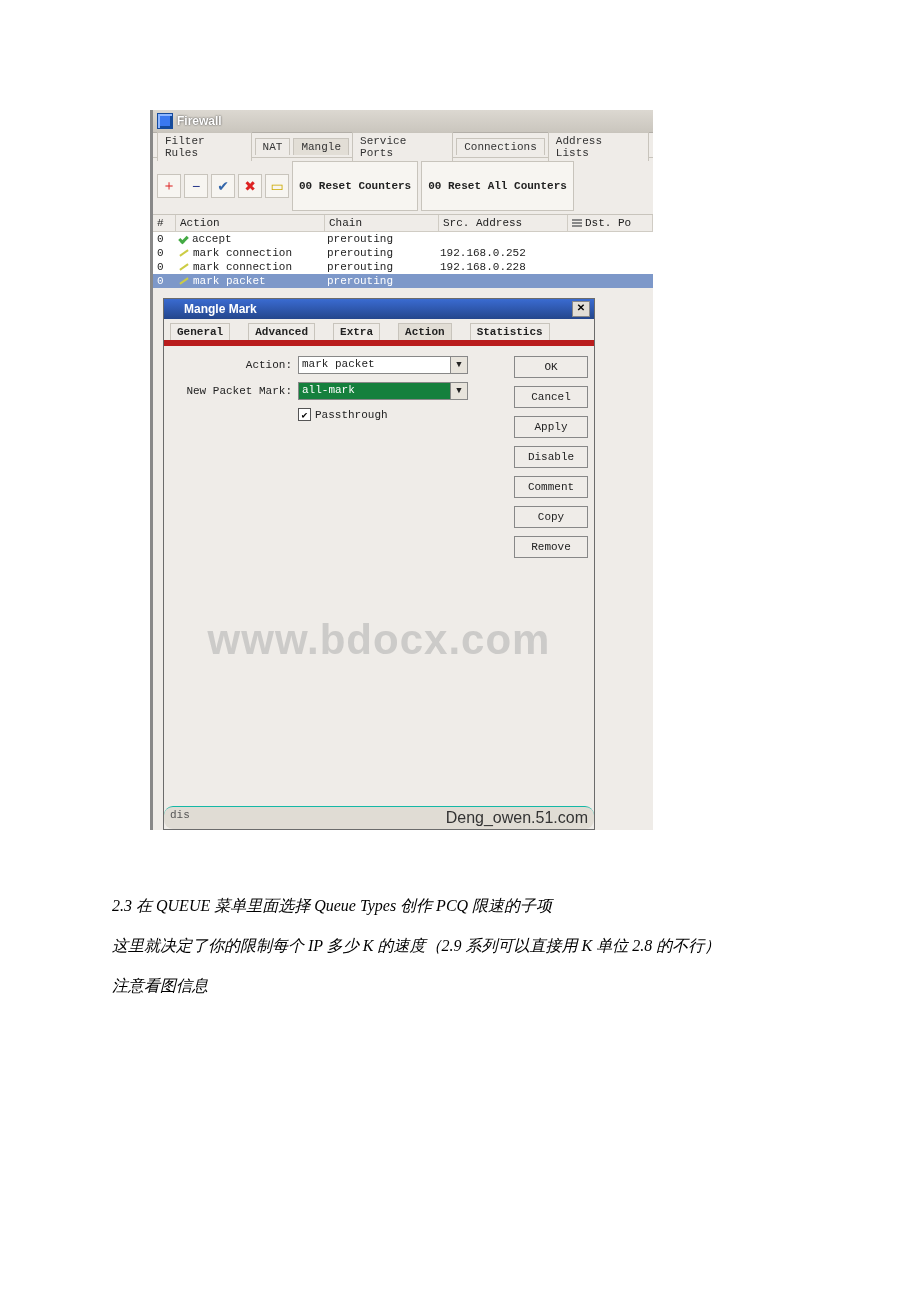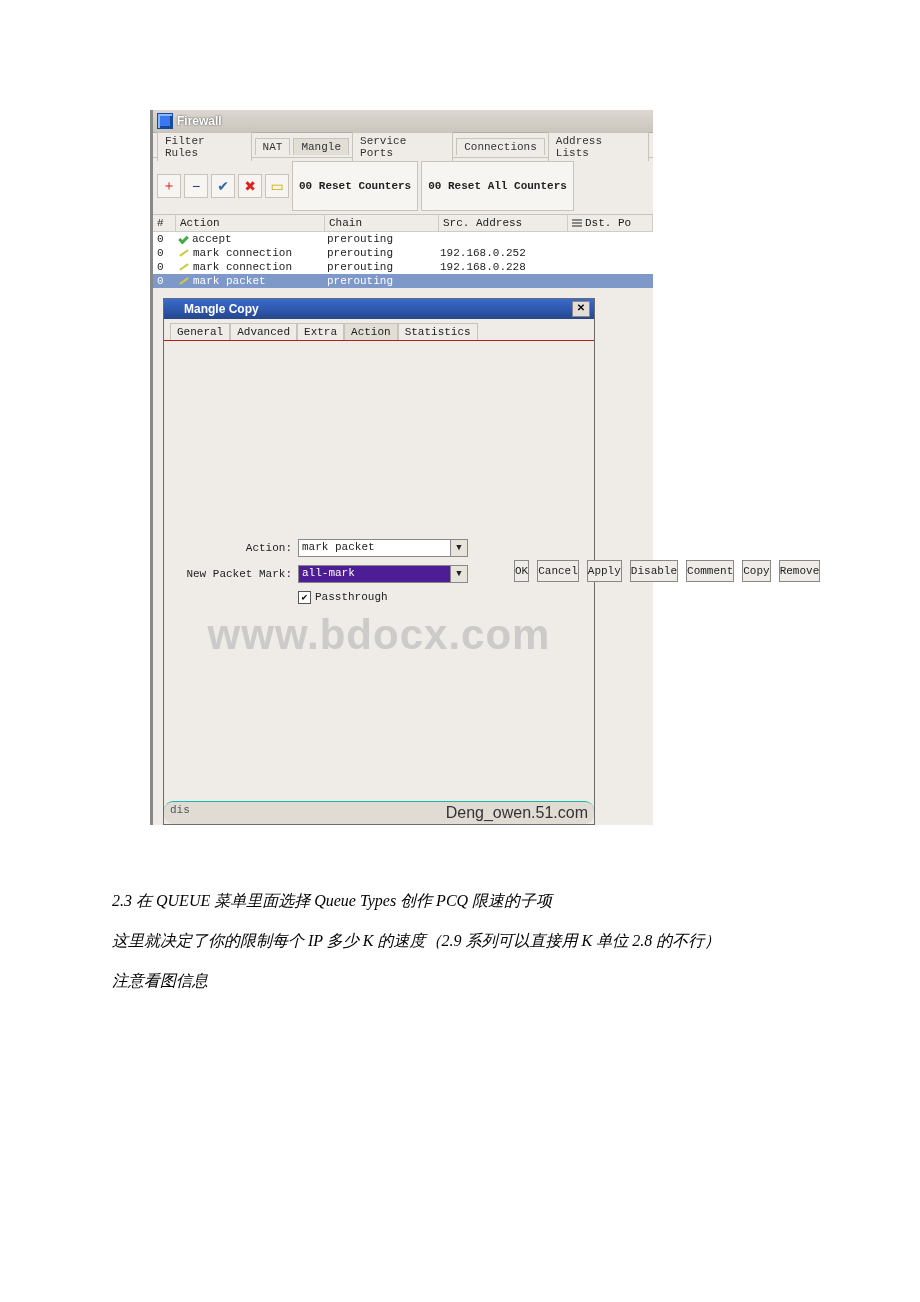--- a/index.html
+++ b/index.html
@@ -122,69 +122,69 @@
     height: 20px;
     padding: 0 4px;
   }
   .close-x {
     width: 16px; height: 14px;
     background: #e2ded6; color: #000;
     border: 1px solid #888;
     text-align: center; line-height: 12px; font-size: 10px;
   }
   .inner-tabs {
-    display: flex; gap: 0;
+    display: flex; gap: 18px;
     padding: 4px 6px 0 6px;
     font-family: "Courier New", monospace;
     font-size: 11px;
-    border-bottom: 1px solid #b91c1c;
+    border-bottom: 6px solid #b91c1c;
+    font-weight: bold;
   }
   .inner-tab {
     padding: 2px 6px;
     border: 1px solid #c8c4bc;
     border-bottom: none;
     background: #efece8;
   }
   .inner-tab.active { background: #e2ded6; }
   .form-area {
     display: flex; gap: 20px; padding: 10px 6px 10px 6px;
     min-height: 440px;
     position: relative;
-    align-items: center;
   }
   .fields { flex: 1; font-family: "Courier New", monospace; font-size: 11px; }
   .field-row {
     display: flex; align-items: center;
     margin-bottom: 8px;
   }
   .field-label { width: 122px; text-align: right; padding-right: 6px; }
   .field-input {
     display: flex; align-items: center;
     width: 170px;
   }
   .textbox {
     flex: 1;
     background: #fff;
     border: 1px solid #888;
     padding: 1px 3px;
     height: 14px;
   }
-  .textbox.sel { background: #4c1d95; color: #fff; }
+  .textbox.sel { background: #15803d; color: #fff; }
   .ddbtn {
     width: 16px; height: 16px; border: 1px solid #888; background: #e8e4dc;
     display: flex; align-items: center; justify-content: center;
     font-size: 9px; margin-left: -1px;
   }
   .checkbox-row { display: flex; align-items: center; gap: 4px; margin-left: 128px; }
   .cbx {
     width: 11px; height: 11px; border: 1px solid #555; background: #fff;
     display: flex; align-items: center; justify-content: center;
     font-size: 10px; color: #000;
   }
-  .btn-col { display: flex; flex-direction: row; gap: 8px; width: 74px; }
+  .btn-col { display: flex; flex-direction: column; gap: 8px; width: 74px; }
   .win-btn {
     height: 20px; border: 1px solid #888;
     background: #efece8;
     font-family: "Courier New", monospace;
     font-size: 11px;
     text-align: center; line-height: 20px;
   }
   .watermark {
     position: absolute;
     left: 0; right: 0; top: 270px;
@@ -310,21 +310,21 @@
         <span class="cell c-rest"></span>
       </div>
     </div>
 
     <div class="spacer-1"></div>
 
     <div class="inner-window">
       <div class="inner-title">
         <span style="display:flex;align-items:center;gap:4px;">
           <span class="sys-icon" style="width:12px;height:12px;"></span>
-          <span>Mangle Copy</span>
+          <span>Mangle Mark</span>
         </span>
         <span class="close-x">✕</span>
       </div>
       <div class="inner-tabs">
         <span class="inner-tab">General</span>
         <span class="inner-tab">Advanced</span>
         <span class="inner-tab">Extra</span>
         <span class="inner-tab active">Action</span>
         <span class="inner-tab">Statistics</span>
       </div>

